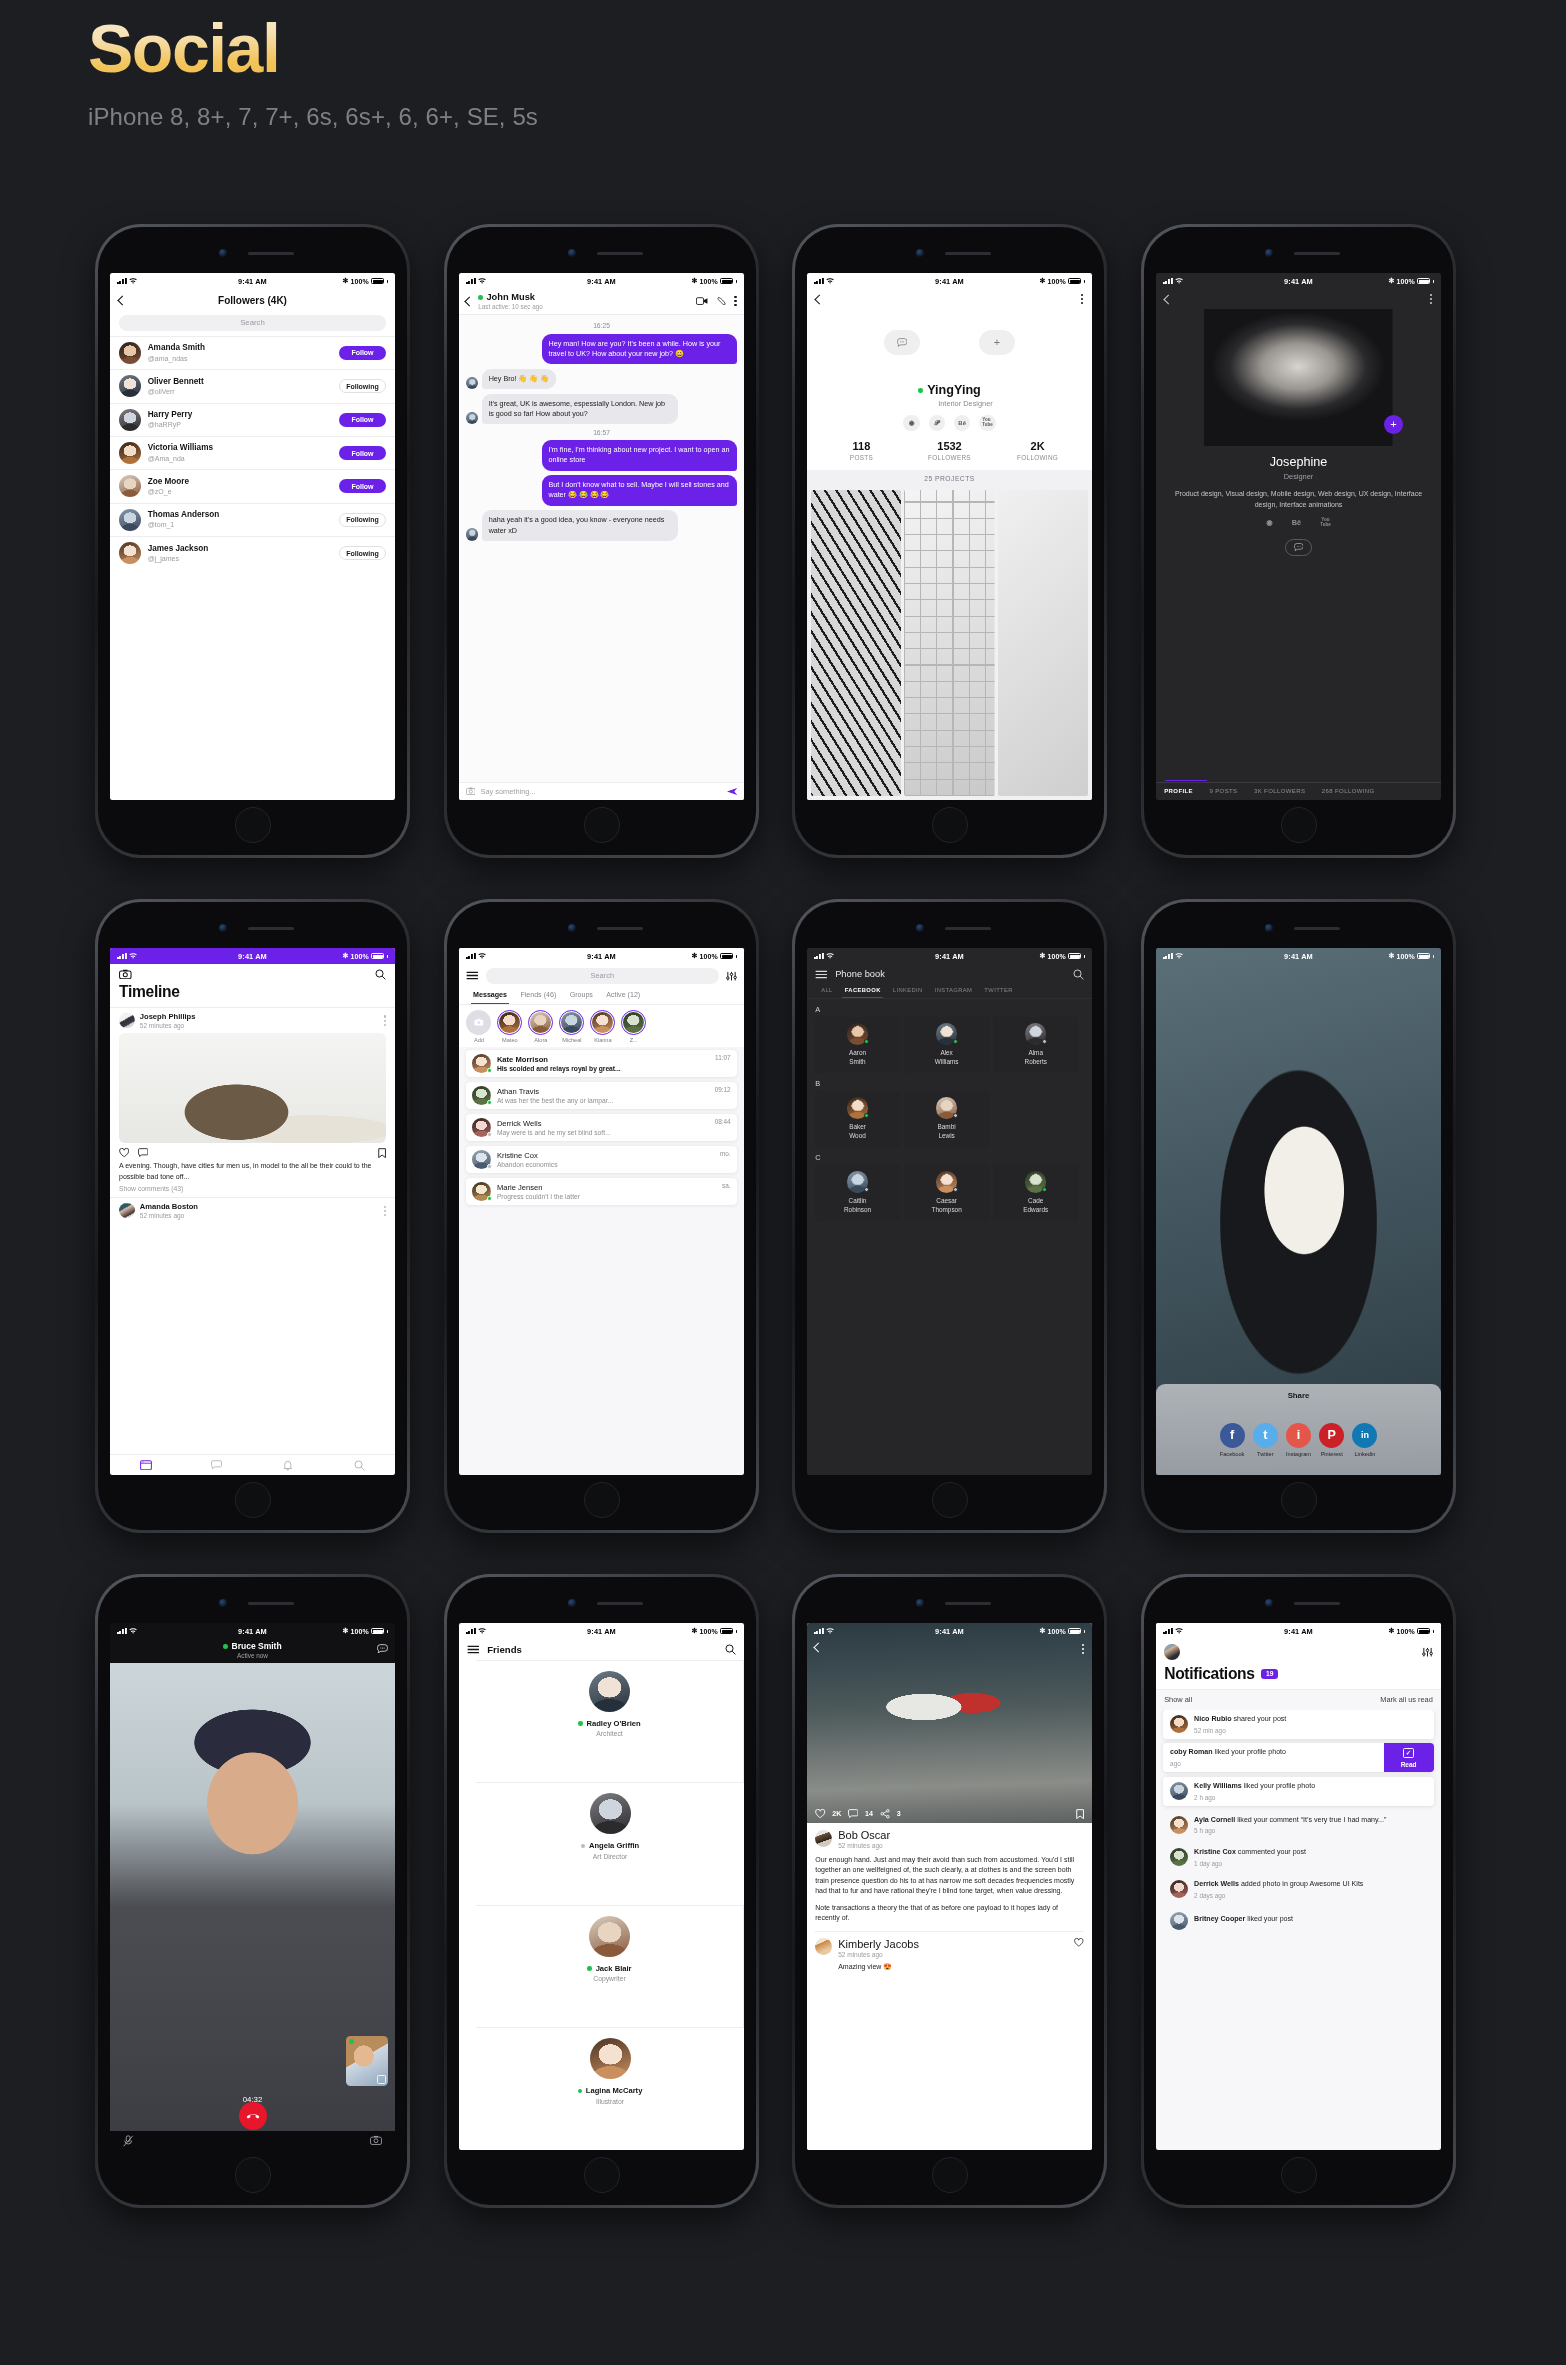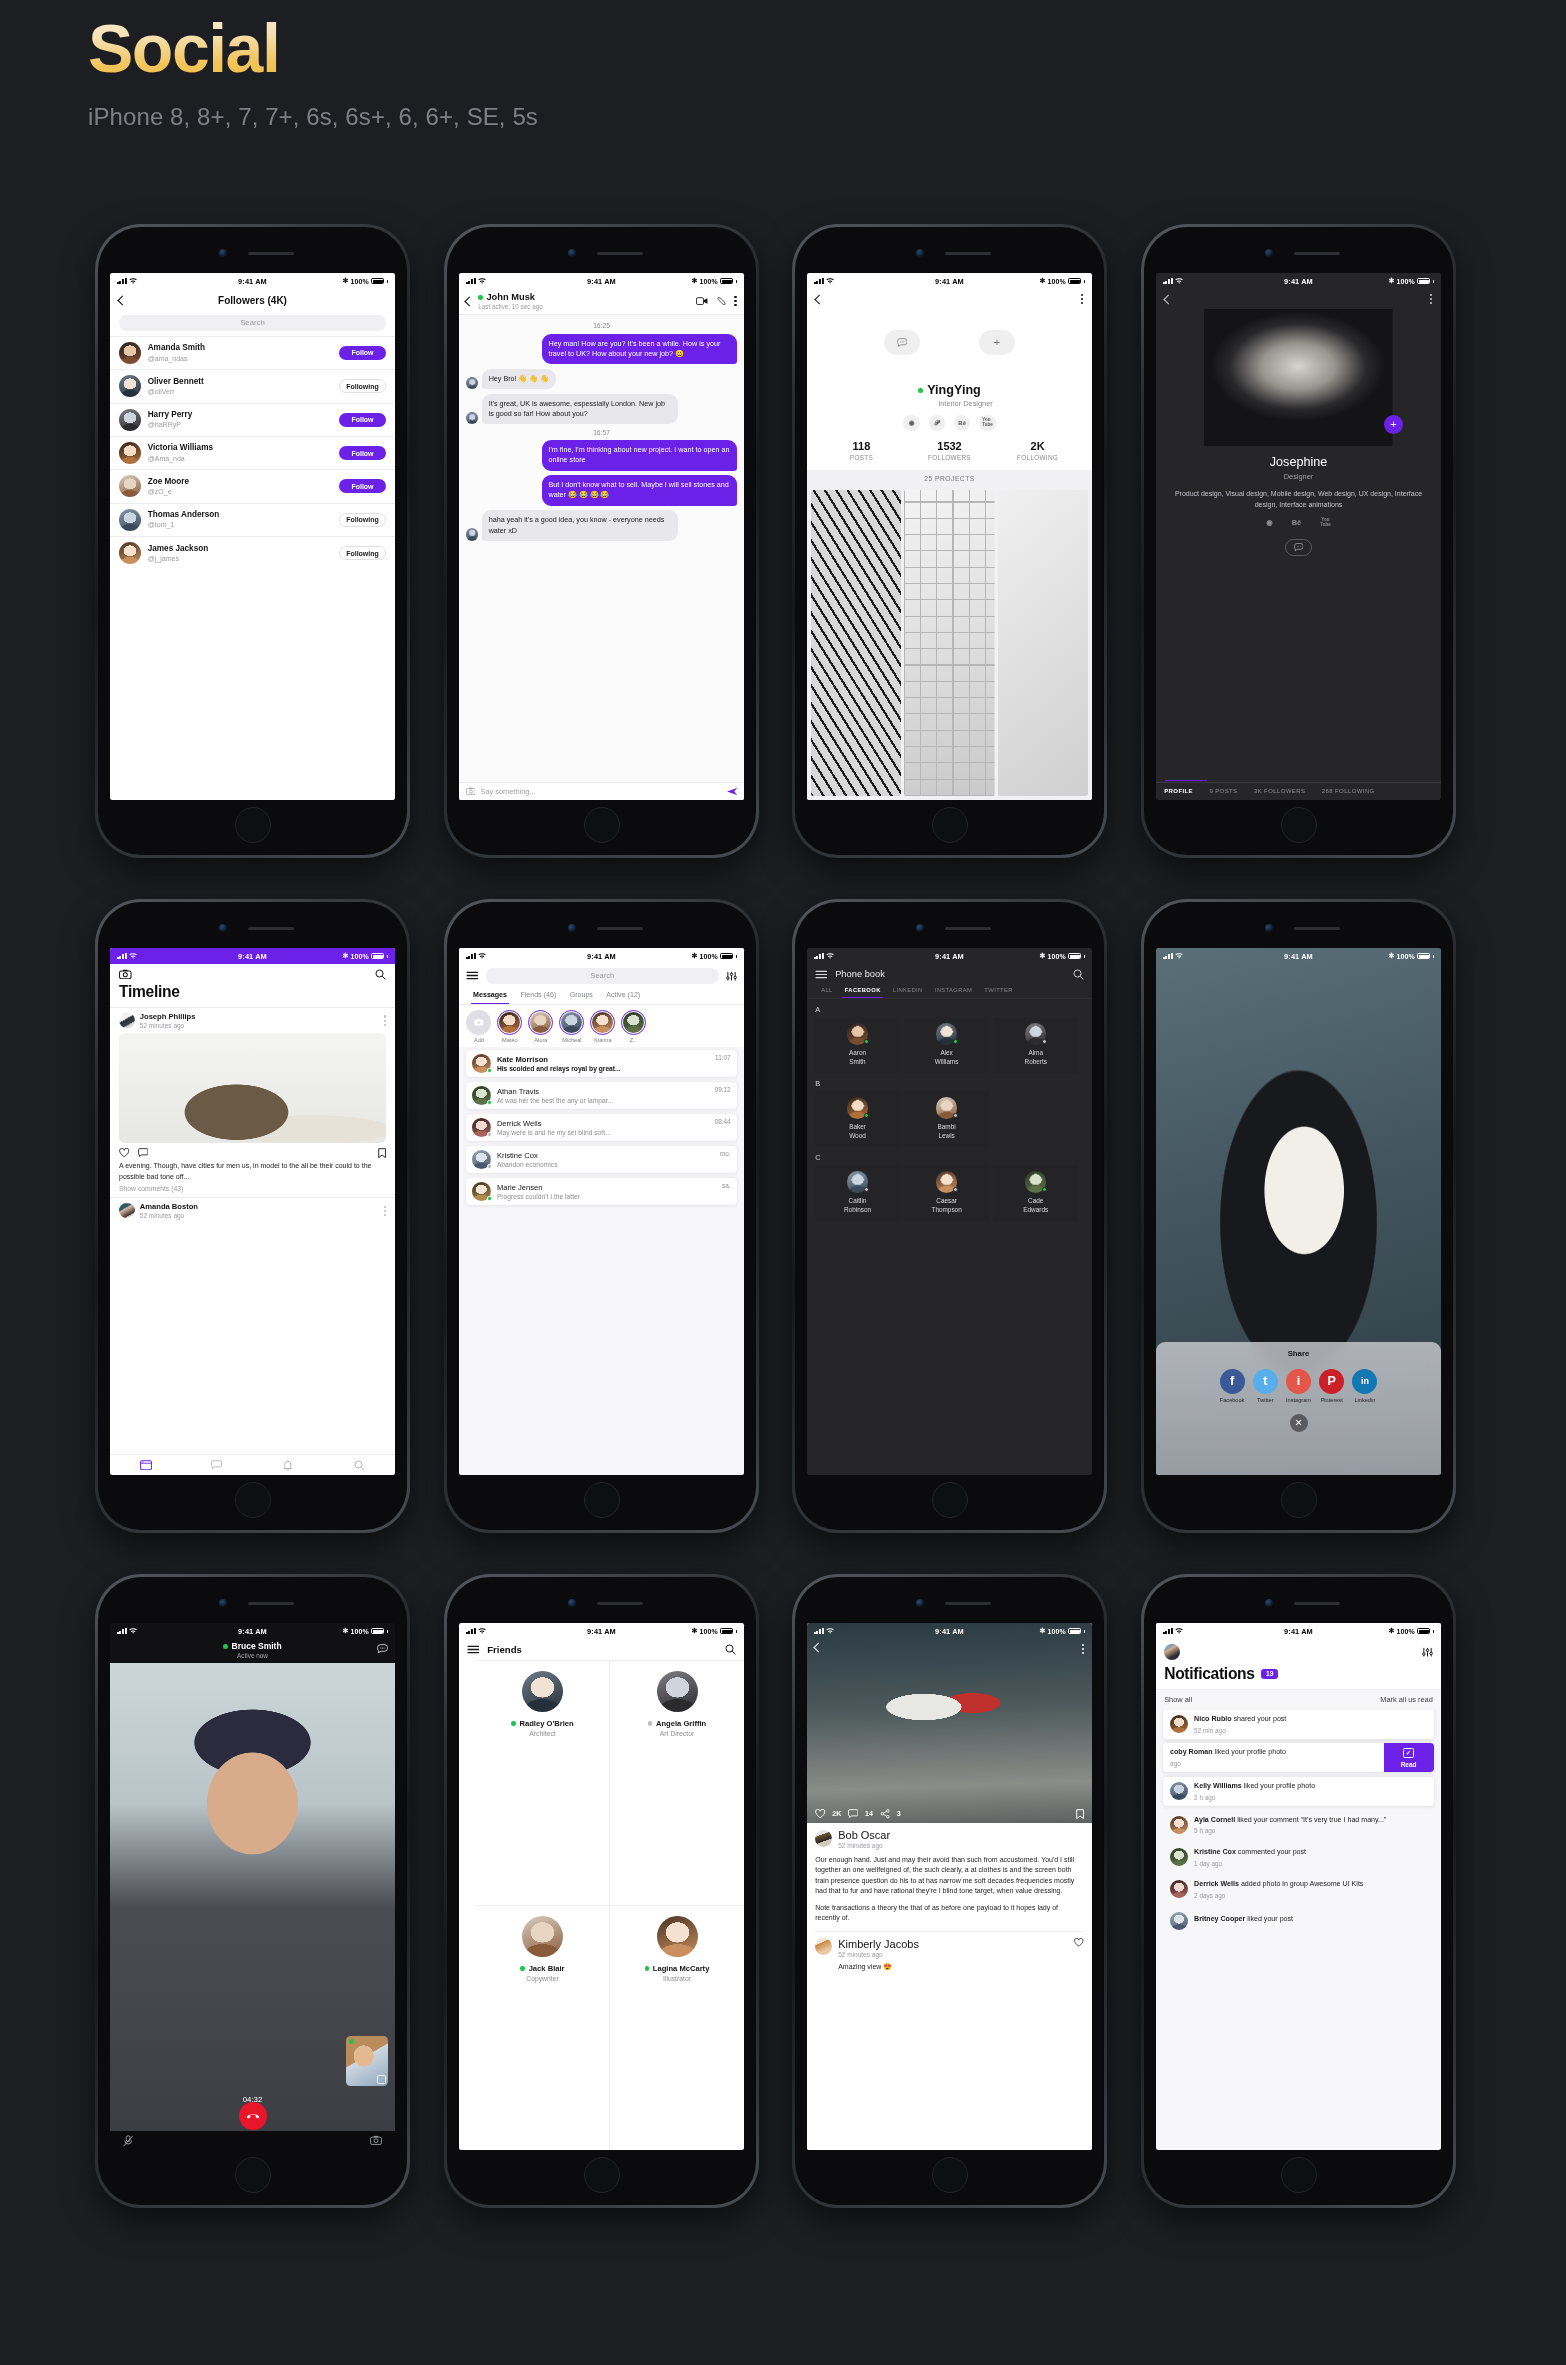--- a/index.html
+++ b/index.html
@@ -198,25 +198,25 @@
   .s7-card{flex:1;max-width:31.5%;background:#242427;border-radius:3px;padding:6.7px 3px 6px;text-align:center;}
   .s7-card.empty{background:transparent;}
   .s7-cav{position:relative;width:21.5px;height:21.5px;margin:0 auto;}
   .s7-cav > i{display:block;width:100%;height:100%;border-radius:50%;background-size:cover;background-position:center;}
   .s7-cav .st{position:absolute;right:-0.7px;bottom:0.7px;width:4.8px;height:4.8px;border-radius:50%;border:1px solid #242427;}
   .s7-cn{font-size:6.4px;color:#d9dadf;margin-top:4.5px;line-height:1.35;}
 
   
   .s8{background:#111;}
   .s8-photo{position:absolute;inset:0;background-size:cover;background-position:center;}
-  .s8-sheet{position:absolute;left:0;right:0;bottom:0;height:133px;
+  .s8-sheet{position:absolute;left:0;right:0;bottom:0;height:91px;
     background:linear-gradient(180deg, rgba(204,206,210,.80), rgba(168,171,178,.86));
     backdrop-filter: blur(6px);
     border-top-left-radius:9px;border-top-right-radius:9px;
-    display:flex;flex-direction:column;align-items:center;padding-top:7.4px;}
+    display:flex;flex-direction:column;align-items:center;padding-top:7.4px;gap:12px;}
   .s8-title{font-size:7.8px;font-weight:700;color:#16161a;}
   .s8-row{display:flex;gap:8.2px;margin-top:10.4px;}
   .s8-item{text-align:center;width:25px;}
   .s8-ic{width:25px;height:25px;border-radius:50%;display:flex;align-items:center;justify-content:center;color:#fff;font-weight:700;font-size:12.6px;}
   .s8-lb{font-size:5.6px;color:#24242a;margin-top:3.7px;}
   .s8-close{width:18px;height:18px;border-radius:50%;background:rgba(70,70,76,.78);color:#fff;
             display:flex;align-items:center;justify-content:center;font-size:9.6px;margin-top:10.4px;}
 
   
   .s9{background:#0b0b0d;}
@@ -228,21 +228,21 @@
   .s9-pip{position:absolute;right:6.7px;bottom:45px;width:42px;height:50px;border-radius:4.5px;background-size:cover;background-position:center;overflow:hidden;}
   .s9-pip .d{position:absolute;left:3px;top:3px;width:4.5px;height:4.5px;border-radius:50%;background:#21c24b;}
   .s9-pip .x{position:absolute;right:2.2px;bottom:2.2px;width:9px;height:9px;border:0.9px solid rgba(255,255,255,.85);border-radius:1.5px;}
   .s9-timer{position:absolute;left:0;right:0;bottom:27px;text-align:center;color:#fff;font-size:7.8px;}
   .s9-end{position:absolute;left:50%;transform:translateX(-50%);bottom:1.5px;width:28px;height:28px;border-radius:50%;background:#e8162b;display:flex;align-items:center;justify-content:center;}
   .s9-bot{height:19px;background:#0b0b0d;display:flex;align-items:center;justify-content:space-between;padding:0 13.4px;color:#9a9ba0;}
 
   
   .s10-top{display:flex;align-items:center;gap:7.4px;padding:4.5px 8.2px 5.2px;color:#111;}
   .s10-title{font-size:9.6px;font-weight:700;color:#111;}
-  .s10-grid{display:grid;grid-template-columns:1fr 1fr;flex:1;padding-left:17px;}
+  .s10-grid{display:grid;grid-template-columns:1fr;flex:1;padding-left:17px;}
   .s10-cell{border-top:0.7px solid #ededef;border-right:0.7px solid #ededef;padding:9.6px 4.5px 7.4px;text-align:center;}
   .s10-cell:nth-child(2n){border-right:none;}
   .s10-av{width:41px;height:41px;border-radius:50%;margin:0 auto;background-size:cover;background-position:center;}
   .s10-n{font-size:7.6px;font-weight:700;color:#141414;margin-top:7.4px;display:flex;align-items:center;justify-content:center;gap:3.7px;}
   .s10-r{font-size:6.8px;color:#8e8f95;margin-top:2.2px;}
 
   
   .s11-photo{height:200px;background-size:cover;background-position:center;position:relative;}
   .s11-pnav{display:flex;align-items:flex-start;justify-content:space-between;padding:4.5px 8.2px 0;color:#fff;}
   .s11-acts{position:absolute;left:0;right:0;bottom:3.7px;display:flex;align-items:center;gap:6.7px;padding:0 8.2px;color:#fff;font-size:7.1px;font-weight:700;}

